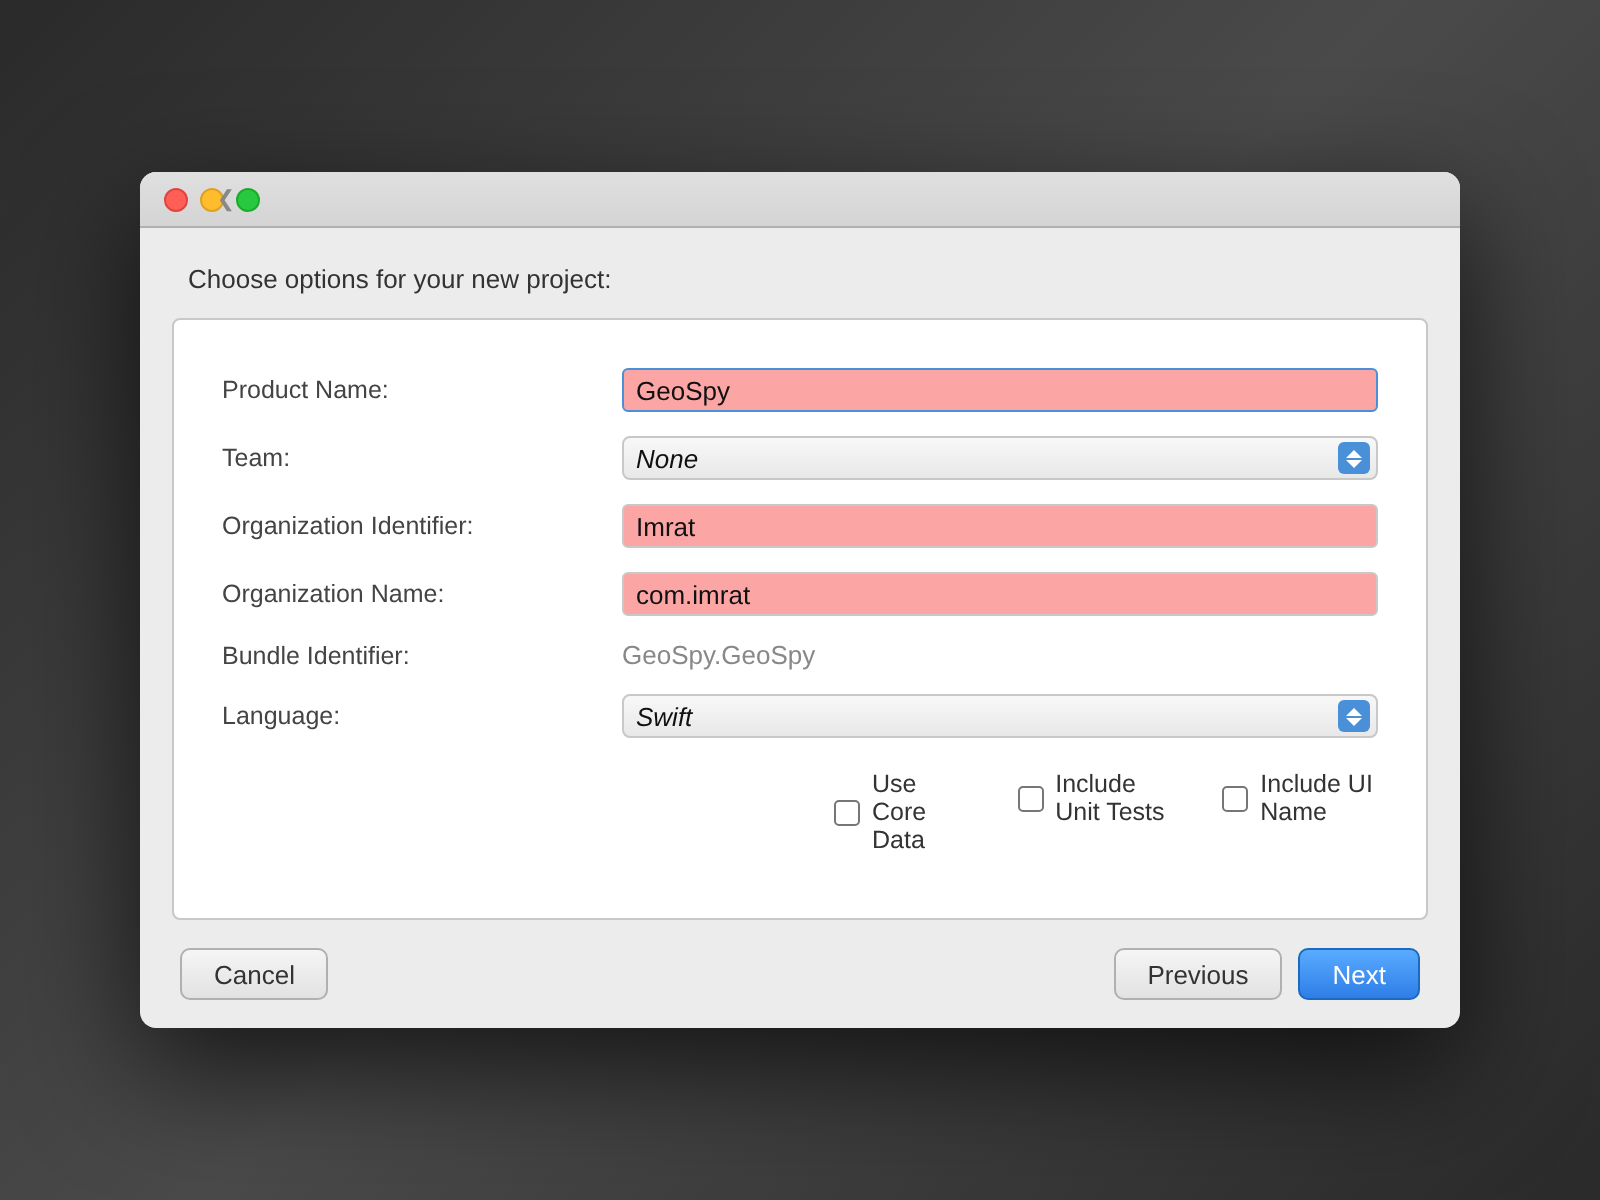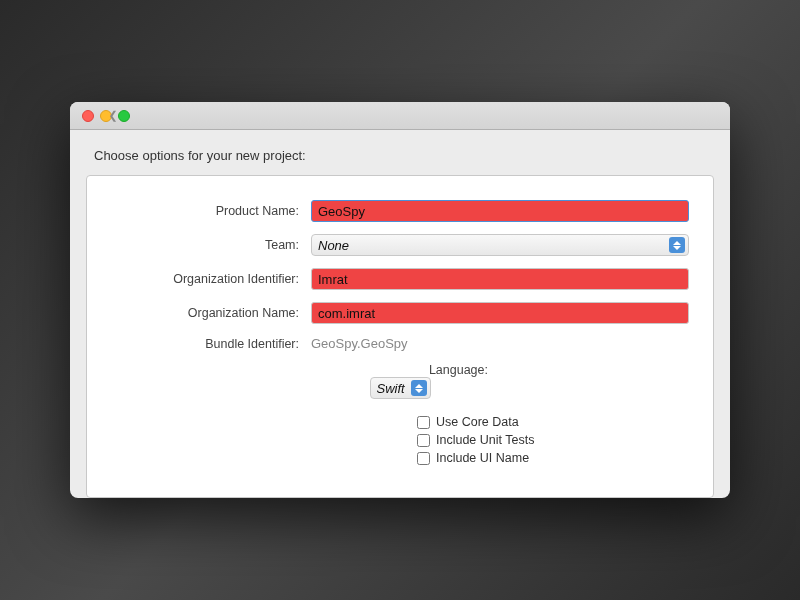--- a/index.html
+++ b/index.html
@@ -88,47 +88,46 @@
     }
 
     .form-row {
       display: flex;
       align-items: center;
       margin-bottom: 12px;
       padding: 0 24px;
     }
 
     .form-row.checkbox-group {
-      flex-direction: column;
       align-items: flex-start;
       padding-left: 330px;
-      gap: 4px;
+      gap: 21px;
       margin-bottom: 8px;
     }
 
     .form-label {
       width: 200px;
-      text-align: right;
+      text-align: left;
       padding-right: 12px;
       color: #444;
       font-size: 12.5px;
       font-weight: 500;
       flex-shrink: 0;
     }
 
     .form-input {
       flex: 1;
       height: 22px;
       border: 1.5px solid #4a90d9;
       border-radius: 3px;
       padding: 0 6px;
       font-size: 13px;
       outline: none;
       color: #111;
-      background: #ef4444;
+      background: #fca5a5;
     }
 
     .form-input.no-border {
       border: 1px solid #c8c8c8;
     }
 
     .form-static {
       flex: 1;
       font-size: 13px;
       color: #888;
@@ -242,21 +241,20 @@
       font-weight: 500;
     }
 
     .footer-right {
       display: flex;
       align-items: center;
     }
 
     .spacer-row {
       margin-bottom: 16px;
-      flex-direction: column;
     }
   </style>
 </head>
 <body>
 
 <div class="bg-overlay"></div>
 
 <div class="dialog-window">
   <div class="dialog-titlebar">
     <div class="titlebar-dots">
@@ -330,13 +328,20 @@
         <label for="cb2">Include Unit Tests</label>
       </div>
       <div class="checkbox-row">
         <input type="checkbox" id="cb3" style="">
         <label for="cb3">Include UI Name</label>
       </div>
     </div>
 
   </div>
 
+  <div class="dialog-footer">
+    <button class="btn btn-cancel">Cancel</button>
+    <div class="footer-right">
+      <button class="btn btn-previous">Previous</button>
+      <button class="btn btn-next">Next</button>
+    </div>
+  </div>
 </div>
 
 </body></html>

